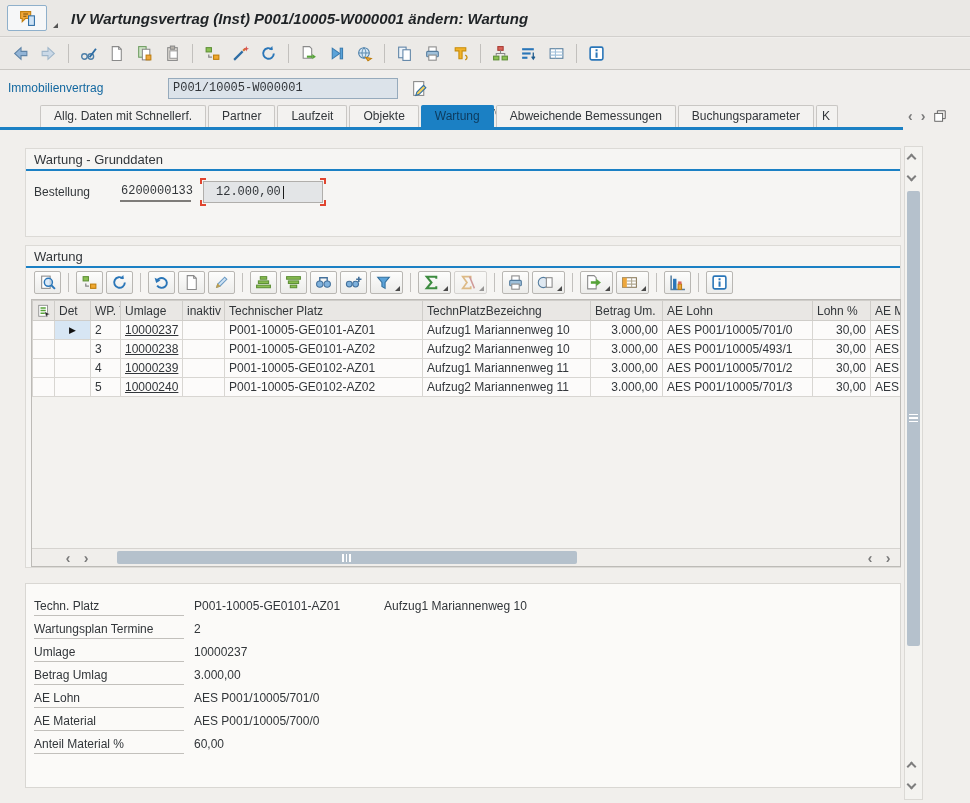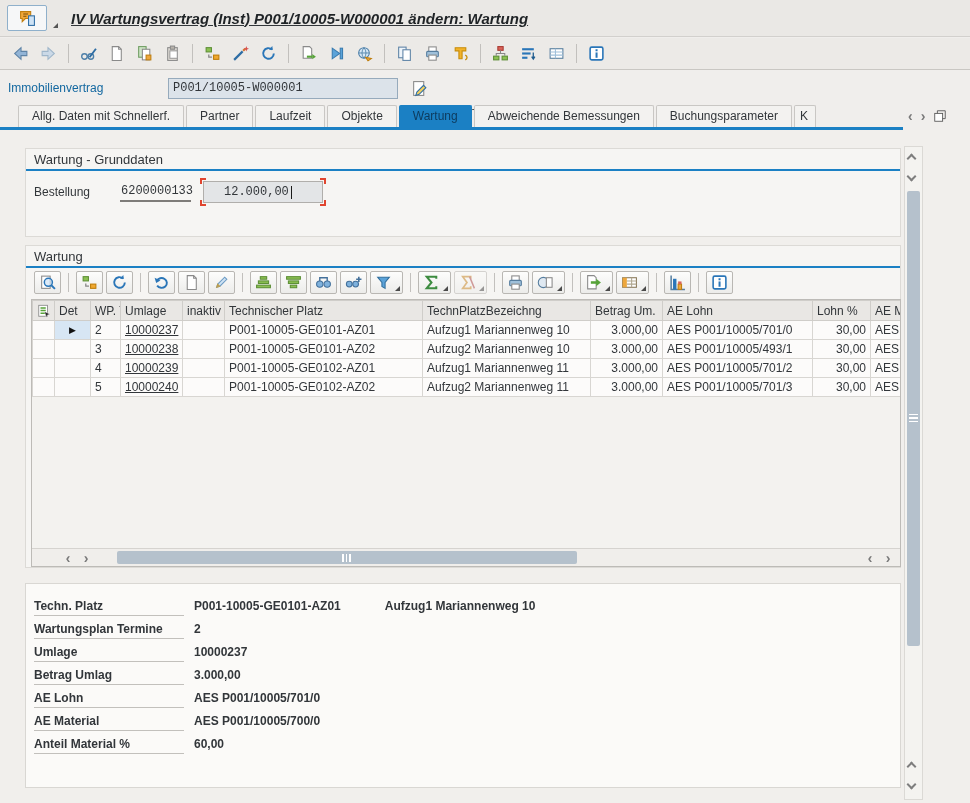--- a/index.html
+++ b/index.html
@@ -9,21 +9,21 @@
     font-size: 12px; color:#32363a;
     background:#f0eeec; position:relative; overflow:hidden;
   }
   svg { display:block; }
   .icon16 { width:17px; height:17px; }
   .icon14 { width:14px; height:14px; }
 
   
   .titlebar{ position:absolute; left:0; top:0; width:970px; height:37px;
     background:#eae8e5; border-bottom:1px solid #d2d0cd;
-    display:flex; align-items:center; padding-left:7px;text-decoration:underline; }
+    display:flex; align-items:center; padding-left:7px; }
   .sfo-btn{ width:40px; height:26px; background:#f6f7f8; border:1px solid #8fb0cb;
     border-radius:2px; display:flex; align-items:center; justify-content:center; position:relative; }
   .sfo-btn .ddmark{ position:absolute; right:-12px; bottom:2px; width:0; height:0;
     border-left:5px solid transparent; border-bottom:5px solid #555; }
   .apptitle{ margin-left:24px; font-size:15px; font-weight:bold; font-style:italic; color:#1f2326; }
 
   
   .toolbar{ position:absolute; left:0; top:38px; width:970px; height:32px;
     background:#eceae7; border-bottom:1px solid #c9c7c3;
     display:flex; align-items:center; padding-left:8px; gap:3px; }
@@ -35,21 +35,21 @@
     display:flex; align-items:center; padding-left:8px; }
   .objlabel{ width:160px; color:#1468a0; }
   .objinput{ width:230px; height:21px; background:#dce3ea; border:1px solid #96aabc;
     font-family:"Liberation Mono", monospace; font-size:12px; color:#32363a;
     padding:2px 4px; }
   .editbtn{ width:22px; height:21px; margin-left:10px; display:flex; align-items:center; justify-content:center; }
   .objdesc{ margin-left:8px; color:#32363a;margin-top:47px; }
 
   
   .tabstrip{ position:absolute; left:0; top:105px; width:970px; height:25px; }
-  .tabs{ position:absolute; left:18px; top:0; display:flex; height:22px; }
+  .tabs{ position:absolute; left:40px; top:0; display:flex; height:22px; }
   .tab{ padding:0 13px; line-height:21px; height:22px; background:#f3f2f0;
     border:1px solid #c9c7c4; border-bottom:none; margin-right:2px; white-space:nowrap;
     border-radius:2px 2px 0 0; }
   .tab.active{ background:#1b80c4; border-color:#1b80c4; color:#0d3a5d; }
   .tab.clipped{ width:22px; padding:0 5px; overflow:hidden; }
   .tabbar{ position:absolute; left:0; top:22px; width:903px; height:3px; background:#1b80c4; }
   .tabctl{ position:absolute; left:908px; top:2px; display:flex; align-items:center; gap:8px; }
   .navglyph{ font-size:14px; font-weight:bold; color:#7a7a7a; line-height:18px; }
 
   
@@ -60,21 +60,21 @@
   .gb-head{ padding:3px 8px 2px; color:#32363a; font-size:13px; border-bottom:2px solid #1b80c4; }
 
   
   .gb1{ top:18px; height:89px; }
   .gb1-row{ display:flex; align-items:center; margin:10px 0 0 8px; }
   .flabel{ width:74px; }
   .fld-underline{ display:inline-block; width:71px; margin-left:12px; padding:2px 1px;
     border-bottom:2px solid #7e7c79; font-family:"Liberation Mono", monospace; font-size:12px; }
   .fwrap{ position:relative; display:inline-block; margin-left:12px; }
   .finput{ width:120px; height:22px; background:#e3e5e7; border:1px solid #b0aeab;
-    font-family:"Liberation Mono", monospace; font-size:12px; padding:2px 20px;
+    font-family:"Liberation Mono", monospace; font-size:12px; padding:2px 12px;
     display:flex; align-items:center; }
   .cursorbar{ display:inline-block; width:1px; height:13px; background:#1a1a1a; margin-left:2px; }
   .fc{ position:absolute; width:6px; height:6px; border:0 solid #e0452f; }
   .fc.tl{ left:-3px; top:-3px; border-top-width:2px; border-left-width:2px; }
   .fc.tr{ right:-3px; top:-3px; border-top-width:2px; border-right-width:2px; }
   .fc.bl{ left:-3px; bottom:-3px; border-bottom-width:2px; border-left-width:2px; }
   .fc.br{ right:-3px; bottom:-3px; border-bottom-width:2px; border-right-width:2px; }
 
   
   .gb2{ top:115px; height:323px; }
@@ -106,21 +106,21 @@
   .hs-btn{ position:absolute; top:0; width:16px; height:17px; text-align:center; }
   .hthumb{ position:absolute; left:85px; top:2px; width:460px; height:13px;
     background:#b5c1cc; border-radius:2px; }
   .hthumb::after{ content:""; position:absolute; left:50%; top:3px; margin-left:-5px;
     width:10px; height:8px;
     background:repeating-linear-gradient(to right,#ffffff 0 1.5px,rgba(0,0,0,0) 1.5px 3.5px); }
 
   
   .detailsbox{ top:453px; height:205px; background:#fbfaf8; border:1px solid #d9d7d3;
     padding:13px 8px 0; }
-  .drow{ height:23px; display:flex; align-items:flex-start;font-weight:bold; }
+  .drow{ height:23px; display:flex; align-items:flex-start; }
   .dlabel{ display:inline-block; width:150px; padding:2px 2px 2px 0;
     border-bottom:1px solid #c2c0bc; }
   .dvalue{ margin-left:10px; padding-top:2px; }
   .dextra{ margin-left:44px; padding-top:2px; }
 
   
   .vscroll{ position:absolute; left:904px; top:146px; width:19px; height:654px;
     background:#f4f3f0; border:1px solid #dbd9d5; }
   .vthumb{ position:absolute; left:2px; top:44px; width:13px; height:455px;
     background:#b5c1cc; border-radius:2px; }

